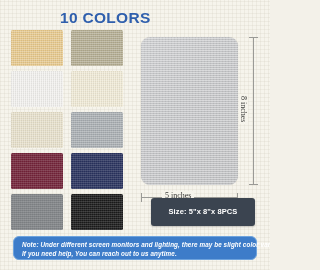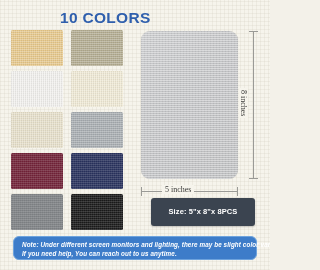--- a/index.html
+++ b/index.html
@@ -67,21 +67,21 @@
   .swatch.dark .weave {
     background-image:
       repeating-linear-gradient(0deg, rgba(255,255,255,0.13) 0px, rgba(255,255,255,0.13) 1px, rgba(0,0,0,0.0) 1px, rgba(0,0,0,0.0) 2px),
       repeating-linear-gradient(90deg, rgba(255,255,255,0.07) 0px, rgba(255,255,255,0.07) 1px, rgba(0,0,0,0.0) 1px, rgba(0,0,0,0.0) 2px);
   }
 
   
   #product-area {
     position: absolute;
     left: 135px;
-    top: 24px;
+    top: 30px;
     width: 135px;
     height: 180px;
   }
   #product-mat {
     position: absolute;
     left: 6px;
     top: 7px;
     width: 97px;
     height: 148px;
     border-radius: 9px;

